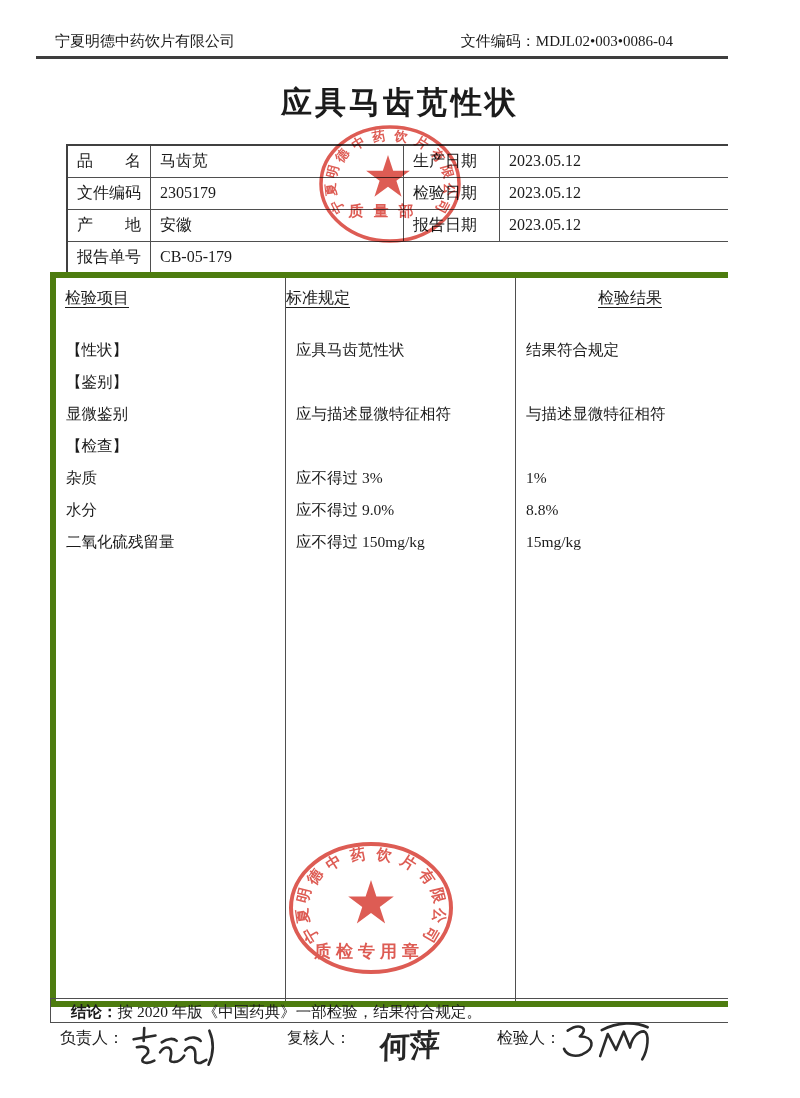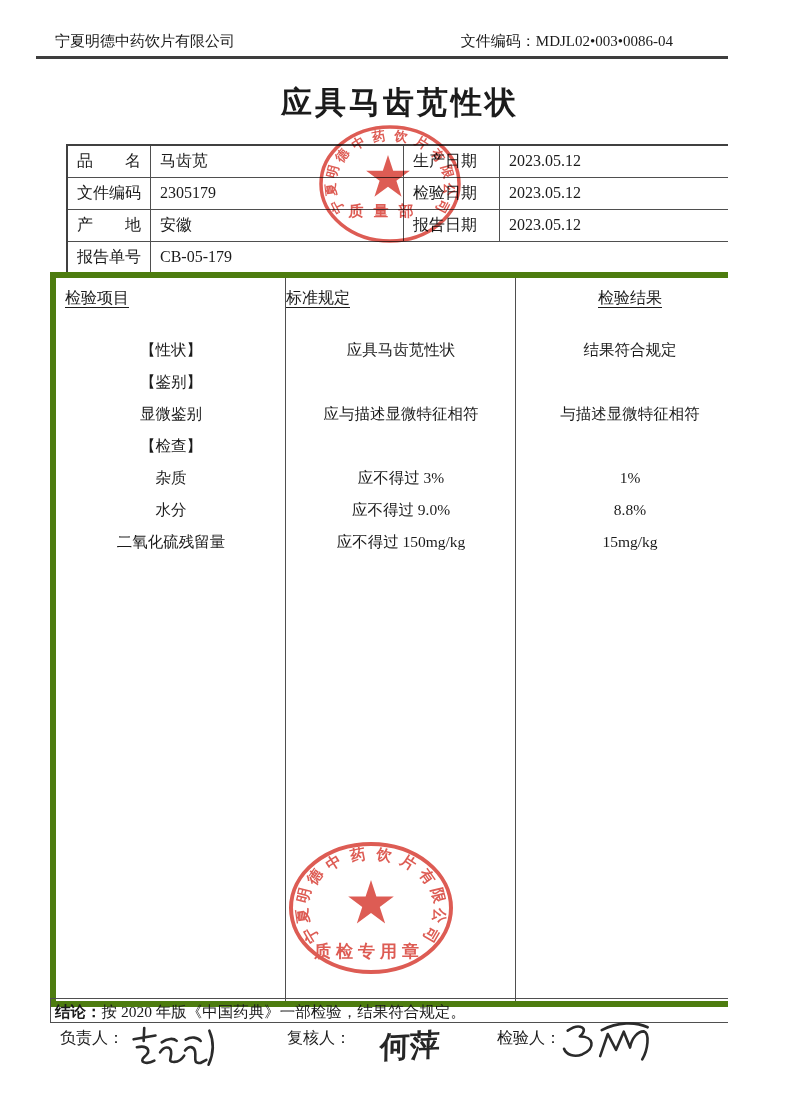--- a/index.html
+++ b/index.html
@@ -29,27 +29,27 @@
   .icell.br { border-right:1px solid #4f4f4f; }
 
   
   .main-table { left:50px; top:272px; width:688px; height:723px; border:6px solid #4d7c0f; }
   .vline { position:absolute; top:0; bottom:0; width:1px; background:#4f4f4f; }
   .vline.v1 { left:229px; } .vline.v2 { left:459px; }
   .mhead { position:absolute; top:10px; font-size:16px; }
   .mhead u { text-decoration:underline; text-underline-offset:4px; }
   .mh1 { left:9px; } .mh2 { left:230px; width:230px; text-align:left; }
   .mh3 { left:460px; width:228px; text-align:center; }
-  .tbody { position:absolute; left:0; top:56px; right:0;text-align:center; }
+  .tbody { position:absolute; left:0; top:56px; right:0; }
   .trow  { display:grid; grid-template-columns:230px 230px 228px; }
   .tcell { padding:0 10px; font-size:15.5px; line-height:32px; }
 
   
   .conclusion { left:50px; top:998px; width:688px; height:25px; border:1px solid #4f4f4f;
-                font-size:15.5px; line-height:25px; padding-left:4px; box-sizing:border-box; }
+                font-size:15.5px; line-height:25px; padding-left:20px; box-sizing:border-box; }
   .conclusion .lbl { font-weight:bold; }
   .flabel { top:1028px; font-size:16px; }
   .fl1 { left:60px; } .fl2 { left:287px; } .fl3 { left:497px; }
   .sig-name { left:380px; top:1026px; font-size:30px; font-weight:bold;
               font-family:"DejaVu Sans",sans-serif; color:#262626;
               transform:rotate(-3deg) skewX(-4deg); }
 
   
   .stamp { mix-blend-mode:multiply; opacity:0.88; }
   .stamp text { font-family:"Liberation Serif","DejaVu Serif",serif; fill:#d9453c; font-weight:bold; }

